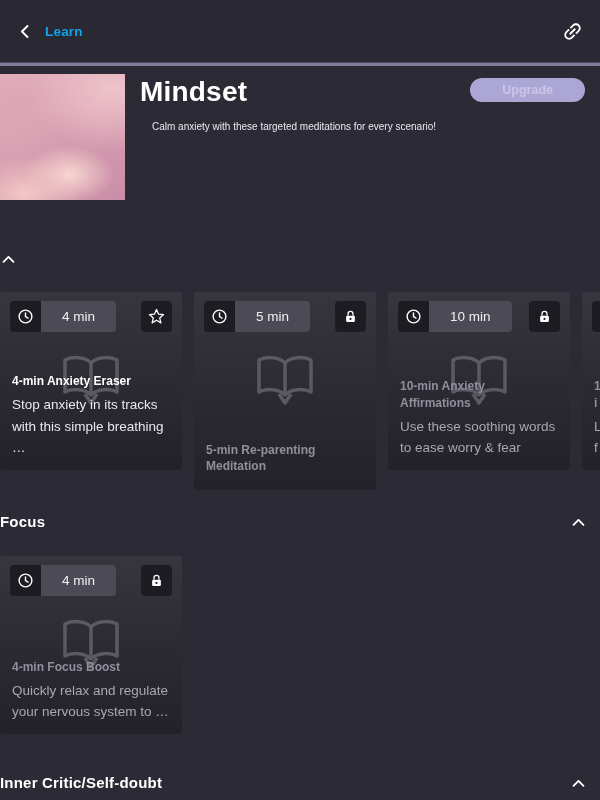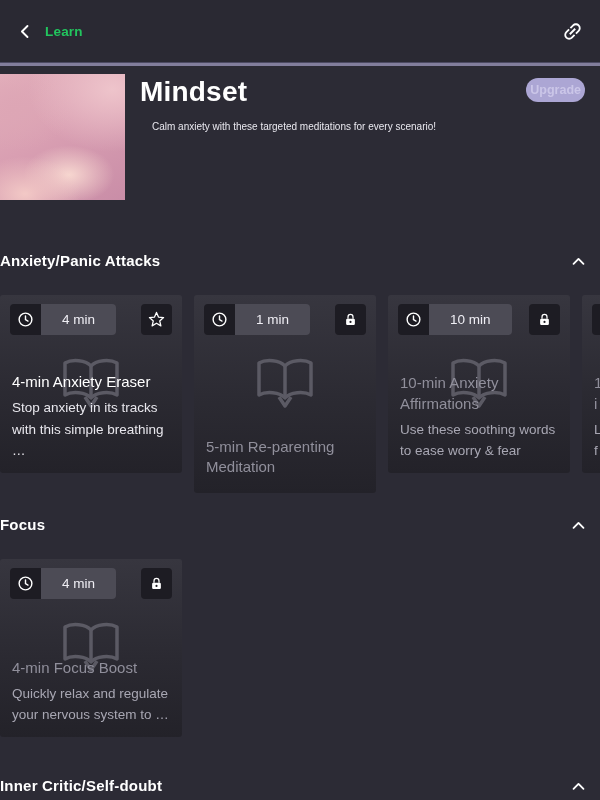--- a/index.html
+++ b/index.html
@@ -5,38 +5,38 @@
   html,body{margin:0;padding:0;background:#17161d;}
   .app{
     position:relative;width:600px;height:800px;overflow:hidden;
     background:#2c2b35;color:#fff;
     font-family:"Liberation Sans",sans-serif;
     -webkit-font-smoothing:antialiased;
   }
   
   .topbar{height:62px;display:flex;align-items:center;justify-content:space-between;
     padding:0 16px;background:#2a2933;}
-  .back{display:flex;align-items:center;gap:10px;cursor:pointer;background:none;border:none;color:#22c55e;padding:0;}
+  .back{display:flex;align-items:center;gap:10px;cursor:pointer;background:none;border:none;color:#0ea5e9;padding:0;}
   .back-label{font-size:13.5px;font-weight:bold;letter-spacing:.2px;}
   .iconbtn{background:none;border:none;padding:0;cursor:pointer;display:flex;align-items:center;}
   .divider{height:3px;background:#827e9c;border-top:1px solid #4c4a62;}
   
   .hero{display:flex;margin-top:8px;}
   .hero-img{width:125px;height:126px;flex:0 0 auto;
     background:
       radial-gradient(90px 60px at 20% 95%, #f3c9c6 0%, rgba(243,201,198,0) 62%),
       radial-gradient(70px 45px at 55% 80%, #f7d7d0 0%, rgba(246,212,206,0) 65%),
       radial-gradient(120px 90px at 90% 12%, #eec4cb 0%, rgba(238,196,203,0) 70%),
       radial-gradient(80px 60px at 12% 28%, #dda6b5 0%, rgba(221,166,181,0) 70%),
       linear-gradient(150deg,#e3afbb 0%,#d99fb2 45%,#c98da7 100%);
   }
   .hero-info{flex:1;padding:2px 15px 0 15px;}
   .hero-titlerow{display:flex;justify-content:space-between;align-items:flex-start;}
   .hero-title{margin:0;font-size:28px;font-weight:bold;letter-spacing:.2px;}
-  .upgrade{height:24px;padding:0 4px;border:none;border-radius:13px;margin-top:2px;
+  .upgrade{height:24px;padding:0 32px;border:none;border-radius:13px;margin-top:2px;
     background:#aca6d4;color:#cbc6e8;font-size:12.5px;font-weight:bold;cursor:pointer;
     font-family:"Liberation Sans",sans-serif;}
   .hero-desc{margin:12px 12px 0;font-size:10px;line-height:1.45;color:#e9e8ef;max-width:430px;}
   
   .section{margin-top:24px;}
   #sections .section:nth-child(1){margin-top:52px;}
   #sections .section:nth-child(2){margin-top:23px;}
   #sections .section:nth-child(3){margin-top:40px;}
   .section-header{display:flex;justify-content:space-between;align-items:center;padding-right:13px;}
   .section-title{margin:0;font-size:15px;font-weight:bold;letter-spacing:.2px;}
@@ -49,21 +49,21 @@
   .badge-row{display:flex;justify-content:space-between;padding:9px 10px;}
   .badge-left{display:flex;}
   .icon-box{width:31px;height:31px;background:#1d1c23;border-radius:4px;
     display:flex;align-items:center;justify-content:center;flex:0 0 auto;border:none;cursor:default;padding:0;}
   .badge-left .icon-box{border-radius:4px 0 0 4px;}
   .time-box{height:31px;background:#4c4b55;border-radius:0 4px 4px 0;display:flex;
     align-items:center;padding:0 21px;font-size:13.5px;color:#efeef4;}
   .fav{cursor:pointer;}
   .book{position:absolute;top:62px;left:50%;transform:translateX(-50%);}
   .card-text{position:absolute;left:0;right:0;bottom:0;padding:8px 12px 11px;}
-  .card-title{margin:0 0 5px;font-size:15px;font-weight:normal;line-height:1.35;color:#fff;white-space:pre-line;}
+  .card-title{margin:0 0 5px;font-size:12px;font-weight:bold;line-height:1.35;color:#fff;white-space:pre-line;}
   .card.locked .card-title{color:#908f9b;}
   .card-desc{margin:0;font-size:13.5px;line-height:1.6;color:#e8e7ed;white-space:pre-line;}
   .card.locked .card-desc{color:#a8a7b3;}
 </style>
 </head>
 <body>
 
 <div class="app">
 
   <header class="topbar">
@@ -94,21 +94,20 @@
         <h1 class="hero-title">Mindset</h1>
         <button class="upgrade">Upgrade</button>
       </div>
       <p class="hero-desc">Calm anxiety with these targeted meditations for every scenario!</p>
     </div>
   </section>
 
   <main id="sections">
   <section class="section">
     <div class="section-header">
-      <h2 class="section-title">Anxiety/Panic Attacks</h2>
       <button class="iconbtn">
         <span style="display:flex">
           <svg width="17" height="14" viewBox="0 0 24 18" fill="none" stroke="#fff" stroke-width="2.6" stroke-linecap="round" stroke-linejoin="round">
                 <polyline points="5,13 12,6 19,13"></polyline>
               </svg>
         </span>
       </button>
     </div>
     <div class="card-row">
   <article class="card">
@@ -146,21 +145,21 @@
 
   <article class="card locked tall">
     <div class="badge-row">
       <div class="badge-left">
         <span class="icon-box">
           <svg width="17" height="17" viewBox="0 0 24 24">
                     <circle cx="12" cy="12" r="9" fill="none" stroke="#fff" stroke-width="2"></circle>
                     <path d="M12 7v5l3.5 2.2" fill="none" stroke="#fff" stroke-width="2" stroke-linecap="round"></path>
                   </svg>
         </span>
-        <span class="time-box">1 min</span>
+        <span class="time-box">5 min</span>
       </div>
 
       <span class="icon-box">
         <span style="display:flex">
           <svg width="15" height="16" viewBox="0 0 24 24">
                     <rect x="5" y="10" width="14" height="10" rx="2" fill="#fff"></rect>
                     <path d="M8 10V7a4 4 0 0 1 8 0v3" fill="none" stroke="#fff" stroke-width="2"></path>
                     <circle cx="12" cy="15" r="1.7" fill="#1d1c23"></circle>
                   </svg>
         </span>

